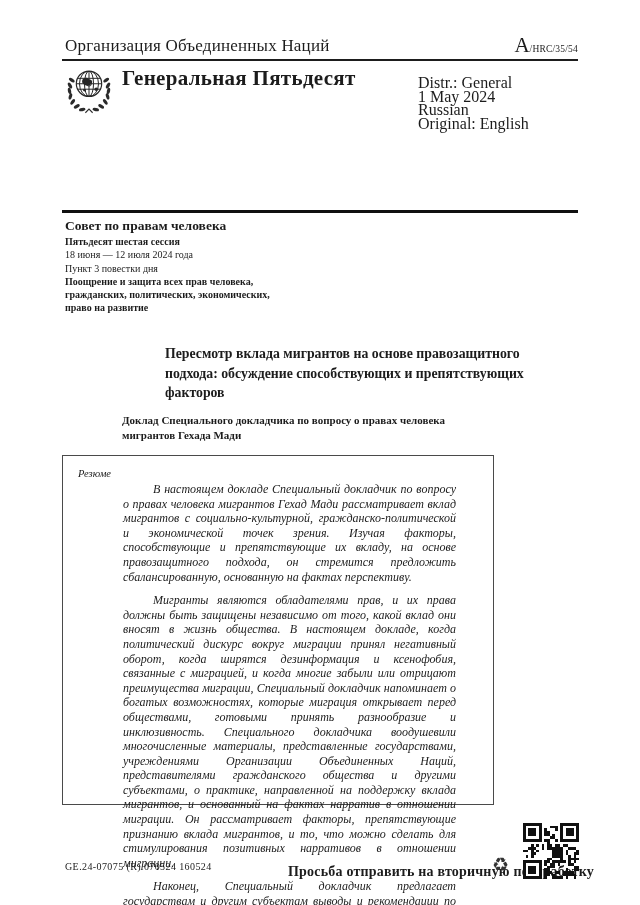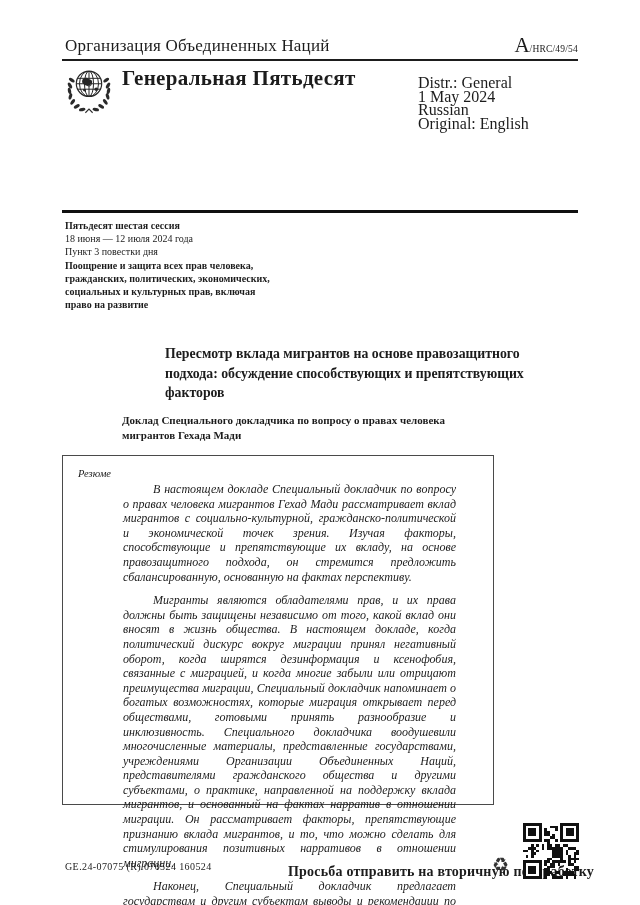--- a/index.html
+++ b/index.html
@@ -37,21 +37,21 @@
   .ge-number { left:65px; top:861px; font-size:10px; letter-spacing:.4px; }
   .recycle-note { left:288px; top:864px; font-size:14px; font-weight:bold; letter-spacing:.2px; }
   .recycle-glyph { left:492px; top:853px; font-size:19px; color:#333;
                    font-family:"DejaVu Sans", sans-serif; }
   .qr { left:523px; top:823px; width:56px; height:56px; }
 </style>
 </head>
 <body>
 
 <div class="abs org-name">Организация Объединенных Наций</div>
-<div class="abs doc-symbol"><span>A</span><span class="suffix">/HRC/49/54</span></div>
+<div class="abs doc-symbol"><span>A</span><span class="suffix">/HRC/35/54</span></div>
 <div class="abs rule-thin"></div>
 
 <svg class="abs emblem" viewBox="0 0 64 64" aria-hidden="true">
   <defs>
       <clipPath id="globe">
         <circle cx="32" cy="24" r="14"></circle>
       </clipPath>
     </defs>
   <g clip-path="url(#globe)" stroke="#262626" stroke-width="1.1" fill="none">
     <line x1="17" y1="18" x2="47" y2="18"></line>
@@ -88,27 +88,27 @@
 <div class="abs distr">
   <div>Distr.: General</div>
   <div>1 May 2024</div>
   <div>Russian</div>
   <div>Original: English</div>
 </div>
 
 <div class="abs rule-thick"></div>
 
 <div class="abs session">
+  <div class="committee">Совет по правам человека</div>
   <div class="sess-name">Пятьдесят шестая сессия</div>
   <div>18 июня — 12 июля 2024 года</div>
   <div>Пункт 3 повестки дня</div>
   <div class="agenda-title">
     <div>Поощрение и защита всех прав человека,</div>
     <div>гражданских, политических, экономических,</div>
-    <div>социальных и культурных прав, включая</div>
     <div>право на развитие</div>
   </div>
 </div>
 
 <div class="abs report-title">Пересмотр вклада мигрантов на основе правозащитного подхода: обсуждение способствующих и препятствующих факторов</div>
 <div class="abs report-subtitle">Доклад Специального докладчика по вопросу о правах человека мигрантов Гехада Мади</div>
 
 <div class="abs summary-box">
   <div class="summary-heading">Резюме</div>
   <div class="summary-body">

